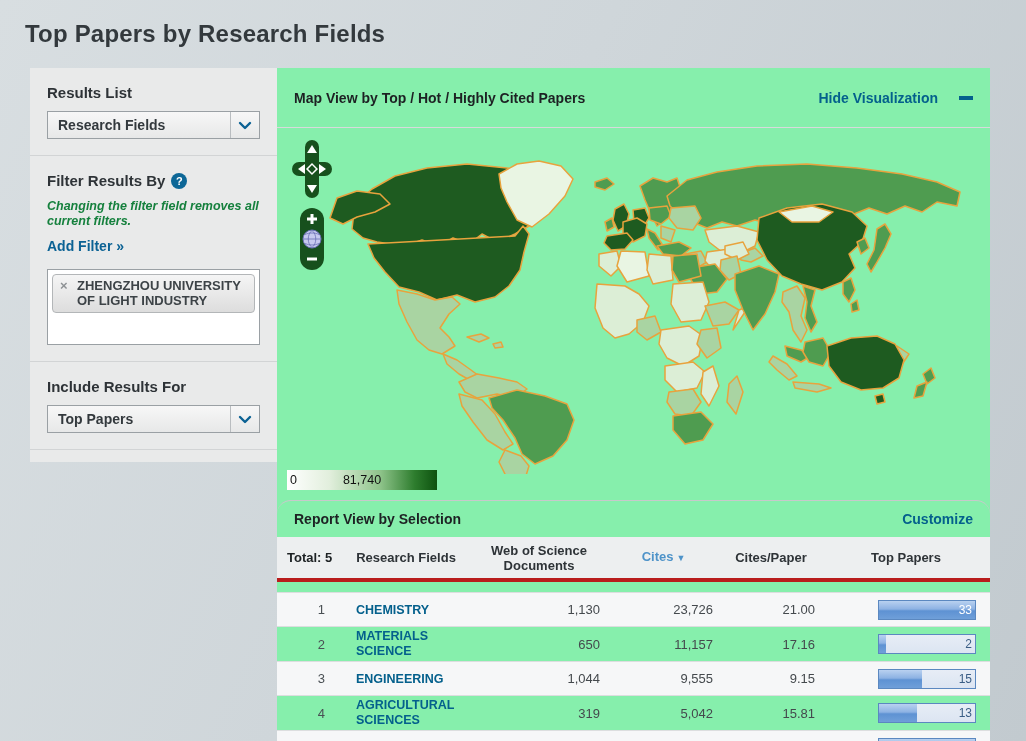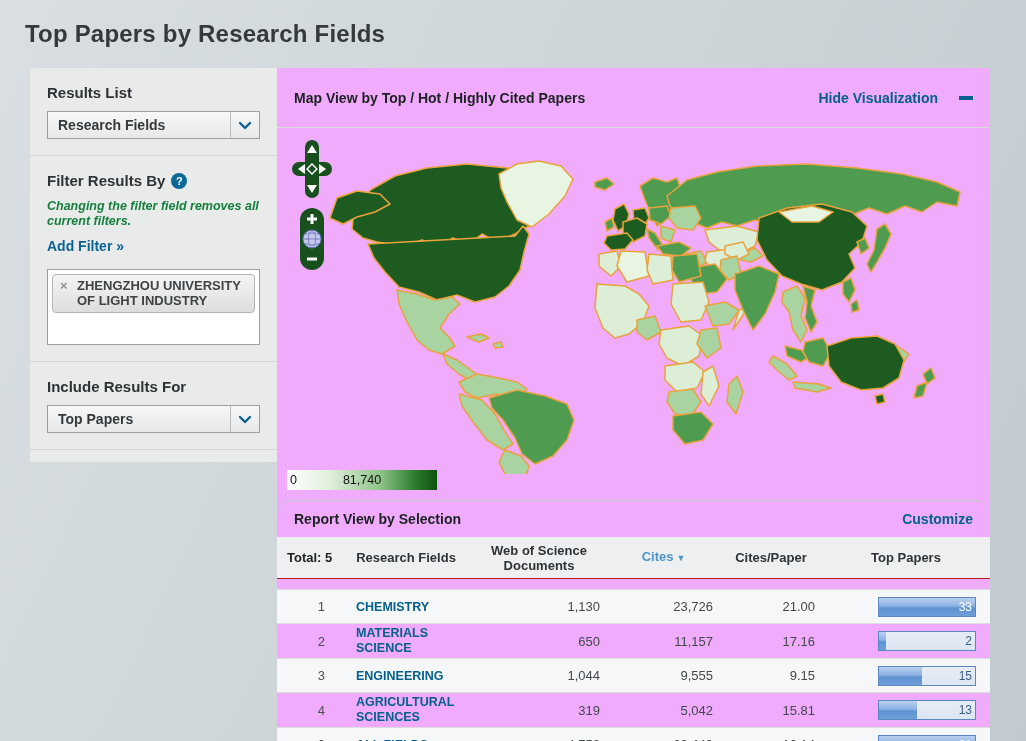--- a/index.html
+++ b/index.html
@@ -25,38 +25,38 @@
   .add-filter{font-size:14px;font-weight:bold;color:#0b6294;text-decoration:none;display:inline-block;margin-bottom:15px;cursor:pointer;}
   .filter-box{background:#fff;border:1px solid #9aa0a4;height:66px;padding:4px;overflow:hidden;}
   .chip{position:relative;background:linear-gradient(#f5f5f5,#dddddd);border:1px solid #b3b6b8;border-radius:4px;
     padding:3px 6px 4px 24px;font-size:13px;font-weight:bold;color:#3d4347;line-height:15px;cursor:pointer;}
   .chip .chip-x{position:absolute;left:7px;top:3px;color:#8e9295;font-size:13px;font-weight:bold;cursor:pointer;}
   .btn-row{display:flex;gap:13px;padding-top:6px;}
   .btn{background:#fff;border:1px solid #9aa0a4;border-radius:2px;color:#0b6294;font-size:14px;font-weight:bold;
     padding:5px 13px;cursor:pointer;font-family:inherit;}
 
   
-  .main{width:713px;height:673px;background:#f0abfc;flex:none;position:relative;box-sizing:border-box;}
+  .main{width:713px;height:673px;background:#86efac;flex:none;position:relative;box-sizing:border-box;}
   .map-header{height:60px;border-bottom:1px solid #d8dadb;display:flex;align-items:center;justify-content:space-between;padding:0 17px;box-sizing:border-box;}
   .section-title{font-size:14px;font-weight:bold;color:#1d2123;}
   .blue-link{font-size:14px;font-weight:bold;color:#04608c;text-decoration:none;cursor:pointer;display:inline-flex;align-items:center;gap:21px;}
   .minus-dash{display:inline-block;width:14px;height:4px;background:#04608c;}
 
   .map-area{position:relative;height:372px;overflow:hidden;}
   .world-svg{position:absolute;left:0;top:6px;}
   .map-controls{position:absolute;left:15px;top:12px;width:44px;}
   .legend{position:absolute;left:10px;bottom:10px;width:150px;height:20px;
     background:linear-gradient(90deg,#ffffff 0%,#e2efdd 28%,#8fc48b 62%,#2e7d2e 85%,#0d520f 100%);}
   .legend .lg-min{position:absolute;left:3px;top:3px;font-size:12.5px;color:#111;}
   .legend .lg-max{position:absolute;left:50%;top:3px;transform:translateX(-50%);font-size:12.5px;color:#111;}
 
   .report-header{border-top:1px solid #c7c9cb;height:37px;display:flex;align-items:center;justify-content:space-between;padding:0 17px;box-sizing:border-box;border-radius:14px;}
 
   .thead{display:grid;grid-template-columns:64px 130px 136px 113px 102px 1fr;align-items:center;
-    background:#edeff0;border-bottom:1px solid #b91c1c;min-height:41px;font-size:13px;font-weight:bold;color:#2e3337;}
+    background:#edeff0;border-bottom:4px solid #b91c1c;min-height:41px;font-size:13px;font-weight:bold;color:#2e3337;}
   .thead .th{text-align:center;line-height:15px;padding:4px 2px;}
   .thead .th-total{text-align:left;padding-left:10px;font-size:13px;color:#1d2123;}
   .cites-link{color:#4e93c9;text-decoration:none;cursor:pointer;}
   .sort-arrow{font-size:9px;margin-left:3px;color:#4e93c9;}
 
   .tbody{margin-top:10px;}
   .trow{display:grid;grid-template-columns:64px 130px 136px 113px 102px 1fr;align-items:center;
     border-top:1px solid #dcdedf;min-height:29px;padding:2px 0;font-size:13px;color:#44494d;}
   .trow:last-child{border-bottom:1px solid #dcdedf;}
   .trow.alt{background:#f6f7f8;}

